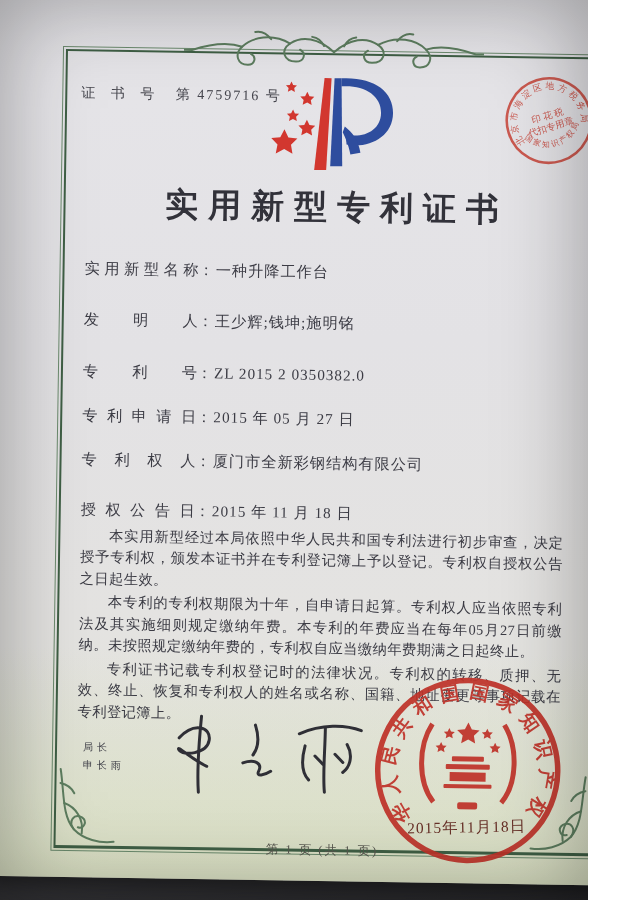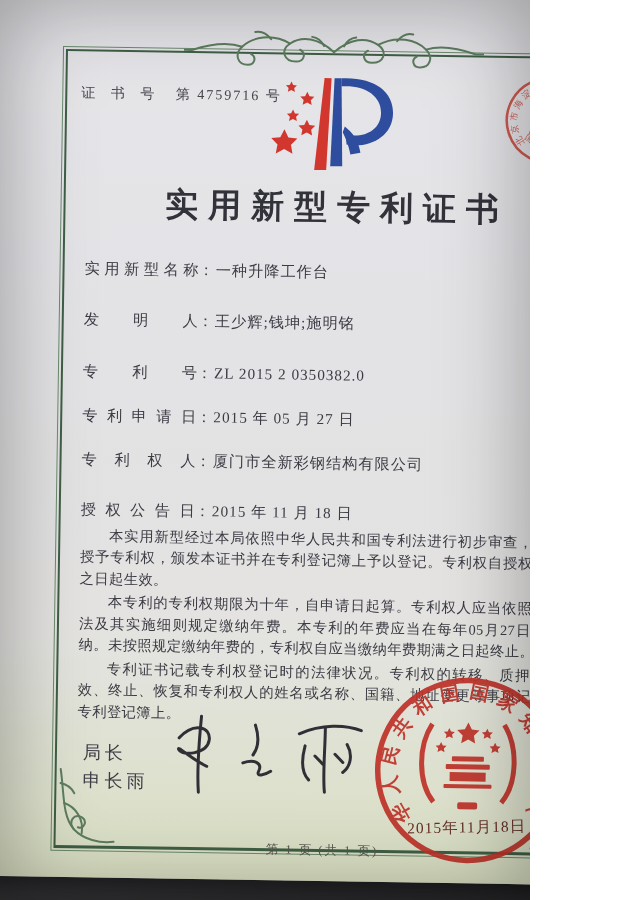--- a/index.html
+++ b/index.html
@@ -1,17 +1,17 @@
 <!DOCTYPE html>
 <html><head>
 <meta charset="utf-8">
 <style>
   html,body{margin:0;padding:0;}
   body{width:628px;height:900px;overflow:hidden;font-family:"Liberation Serif","DejaVu Serif",serif;}
-  .scene{position:relative;width:530px;height:900px;overflow:hidden;
+  .scene{position:relative;width:588px;height:900px;overflow:hidden;
     background:linear-gradient(155deg,#5a5a5e 0%,#47474b 45%,#2b2b2e 100%);}
   .scene::after{content:"";position:absolute;inset:0;pointer-events:none;
     box-shadow:inset 0 0 90px rgba(0,0,0,.35);}
   .paper{position:absolute;left:-10px;top:-14px;width:655px;height:895px;
     transform:rotate(0.9deg);transform-origin:50% 50%;
     background:linear-gradient(178deg,#e6e5e9 0%,#e3e2e5 40%,#e4e3e1 70%,#e2e4d8 100%);
     box-shadow:0 6px 24px rgba(0,0,0,.55);}
   .paper-tint{position:absolute;left:0;right:0;bottom:0;height:230px;
     background:linear-gradient(to bottom,rgba(210,219,180,0),rgba(208,218,172,.5));}
   .frame{position:absolute;left:67px;top:64px;right:45px;bottom:26px;
@@ -33,21 +33,21 @@
   .fields .field-row:nth-child(3){margin-top:30px;}
   .fields .field-row:nth-child(4){margin-top:22px;}
   .fields .field-row:nth-child(5){margin-top:22px;}
   .fields .field-row:nth-child(6){margin-top:28px;}
   .field-label{display:inline-block;width:114px;text-align:justify;text-align-last:justify;}
   .field-colon{margin:0 2px 0 0;}
   .field-value{letter-spacing:1px;}
   .paragraphs{position:absolute;left:92px;top:543px;width:483px;
     font-size:14.3px;line-height:1.5;color:#3b3b44;text-align:justify;letter-spacing:.4px;}
   .paragraphs p{margin:0 0 2px 0;text-indent:2em;}
-  .signer{position:absolute;left:98px;top:758px;font-size:18px;color:#3c3c45;letter-spacing:4px;}
+  .signer{position:absolute;left:98px;top:758px;font-size:10px;color:#3c3c45;letter-spacing:4px;}
   .signer div+div{margin-top:4px;}
   .signature{position:absolute;left:178px;top:726px;width:210px;height:92px;}
   .seal{position:absolute;left:383px;top:682px;width:200px;height:210px;opacity:.93;}
   .footer-page{position:absolute;left:70px;right:48px;top:856px;text-align:center;
     font-size:12.5px;color:#56564e;letter-spacing:2px;}
   .green-art{stroke:#5d7d5f;fill:none;stroke-width:2;stroke-linecap:round;}
 </style>
 </head>
 <body>
 

